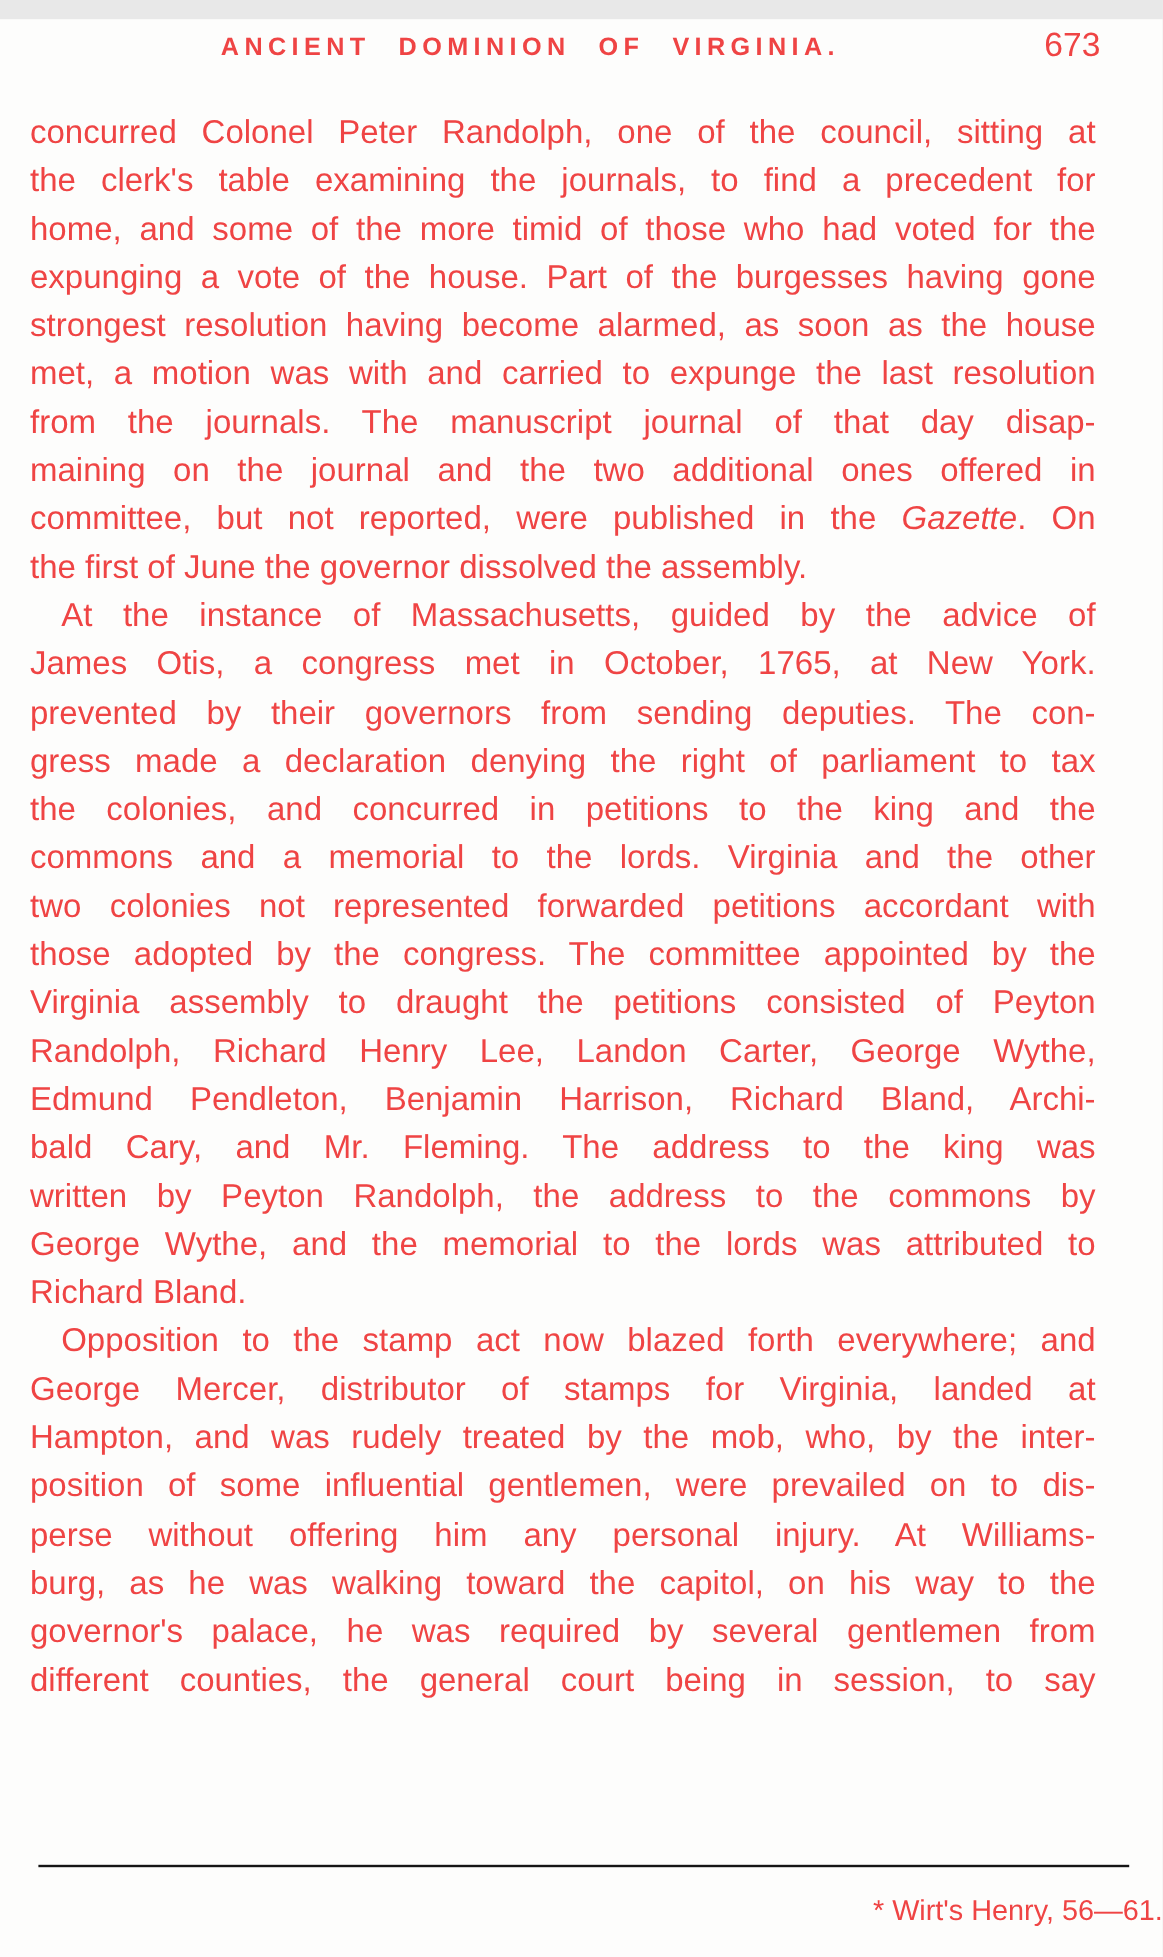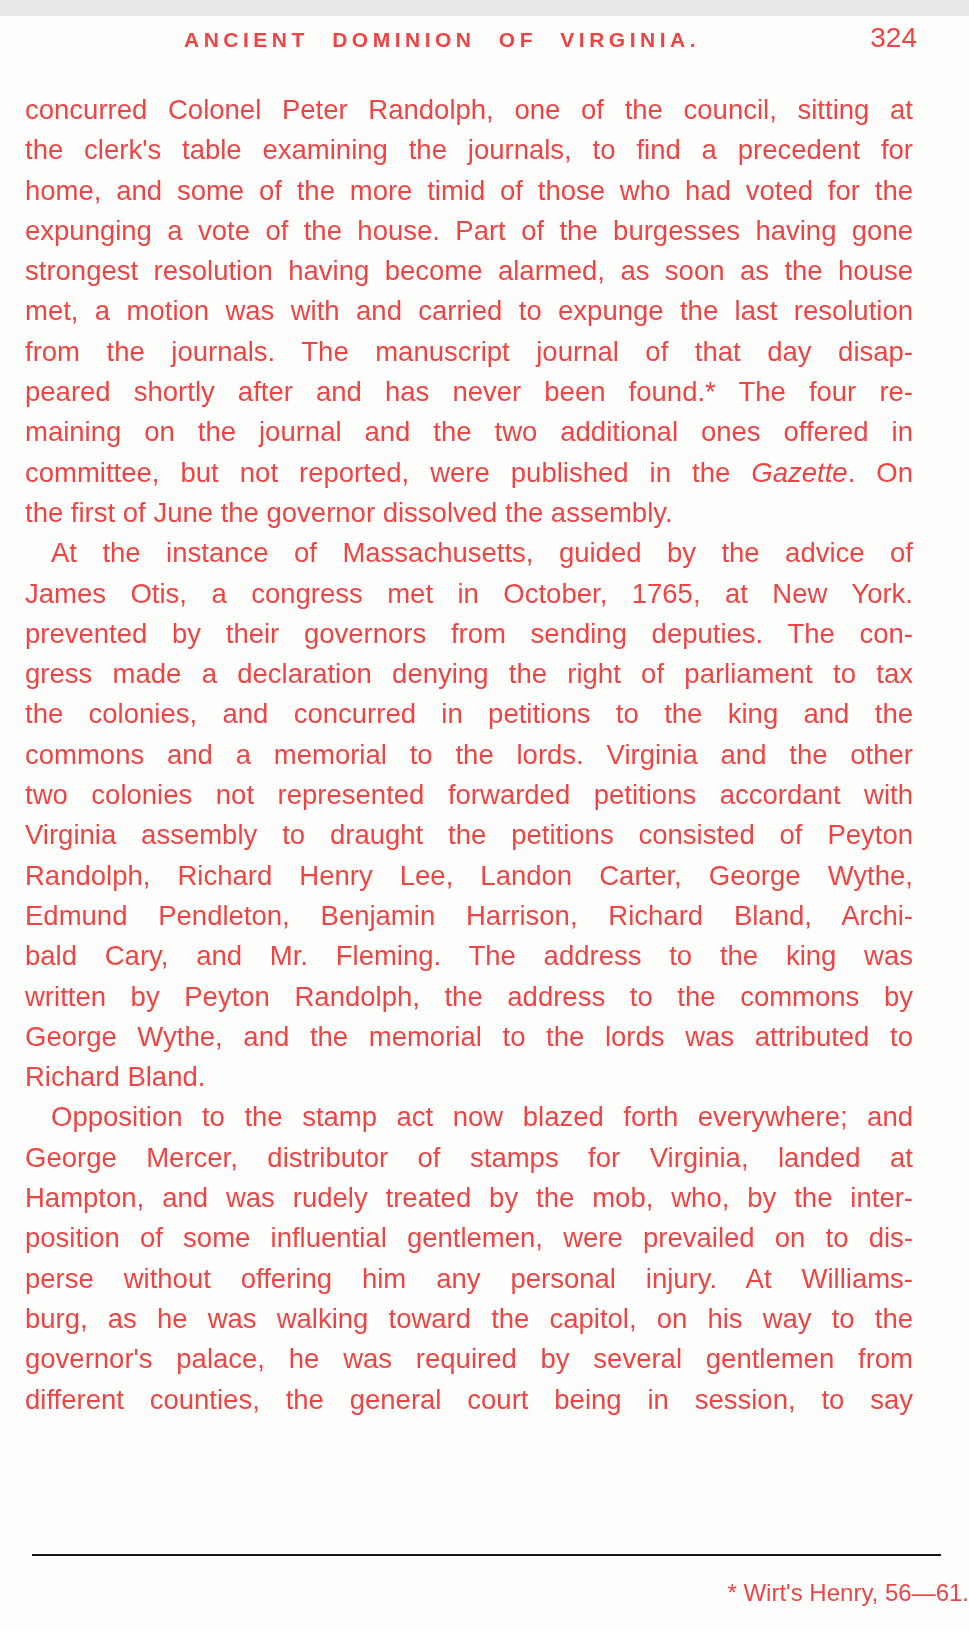--- a/index.html
+++ b/index.html
@@ -55,42 +55,42 @@
     text-align: right;
     font-size: 24px;
   }
 </style>
 </head>
 <body>
 
 <div class="page">
   <div class="header">
     <div class="running-title">ANCIENT DOMINION OF VIRGINIA.</div>
-    <div class="page-number">324</div>
+    <div class="page-number">673</div>
   </div>
 
   <div class="body-text">
       <div class="line">concurred Colonel Peter Randolph, one of the council, sitting at</div>
       <div class="line">the clerk's table examining the journals, to find a precedent for</div>
       <div class="line">home, and some of the more timid of those who had voted for the</div>
       <div class="line">expunging a vote of the house.  Part of the burgesses having gone</div>
       <div class="line">strongest resolution having become alarmed, as soon as the house</div>
       <div class="line">met, a motion was with and carried to expunge the last resolution</div>
       <div class="line">from the journals.  The manuscript journal of that day disap-</div>
-      <div class="line">peared shortly after and has never been found.*  The four re-</div>
       <div class="line">maining on the journal and the two additional ones offered in</div>
       <div class="line"><span>committee, but not reported, were published in the </span><span class="italic">Gazette</span><span>.  On</span></div>
       <div class="line para-end">the first of June the governor dissolved the assembly.</div>
       <div class="line indent">At the instance of Massachusetts, guided by the advice of</div>
       <div class="line">James Otis, a congress met in October, 1765, at New York.</div>
       <div class="line">prevented by their governors from sending deputies.  The con-</div>
       <div class="line">gress made a declaration denying the right of parliament to tax</div>
       <div class="line">the colonies, and concurred in petitions to the king and the</div>
       <div class="line">commons and a memorial to the lords.  Virginia and the other</div>
       <div class="line">two colonies not represented forwarded petitions accordant with</div>
+      <div class="line">those adopted by the congress.  The committee appointed by the</div>
       <div class="line">Virginia assembly to draught the petitions consisted of Peyton</div>
       <div class="line">Randolph, Richard Henry Lee, Landon Carter, George Wythe,</div>
       <div class="line">Edmund Pendleton, Benjamin Harrison, Richard Bland, Archi-</div>
       <div class="line">bald Cary, and Mr. Fleming.  The address to the king was</div>
       <div class="line">written by Peyton Randolph, the address to the commons by</div>
       <div class="line">George Wythe, and the memorial to the lords was attributed to</div>
       <div class="line para-end">Richard Bland.</div>
       <div class="line indent">Opposition to the stamp act now blazed forth everywhere; and</div>
       <div class="line">George Mercer, distributor of stamps for Virginia, landed at</div>
       <div class="line">Hampton, and was rudely treated by the mob, who, by the inter-</div>

